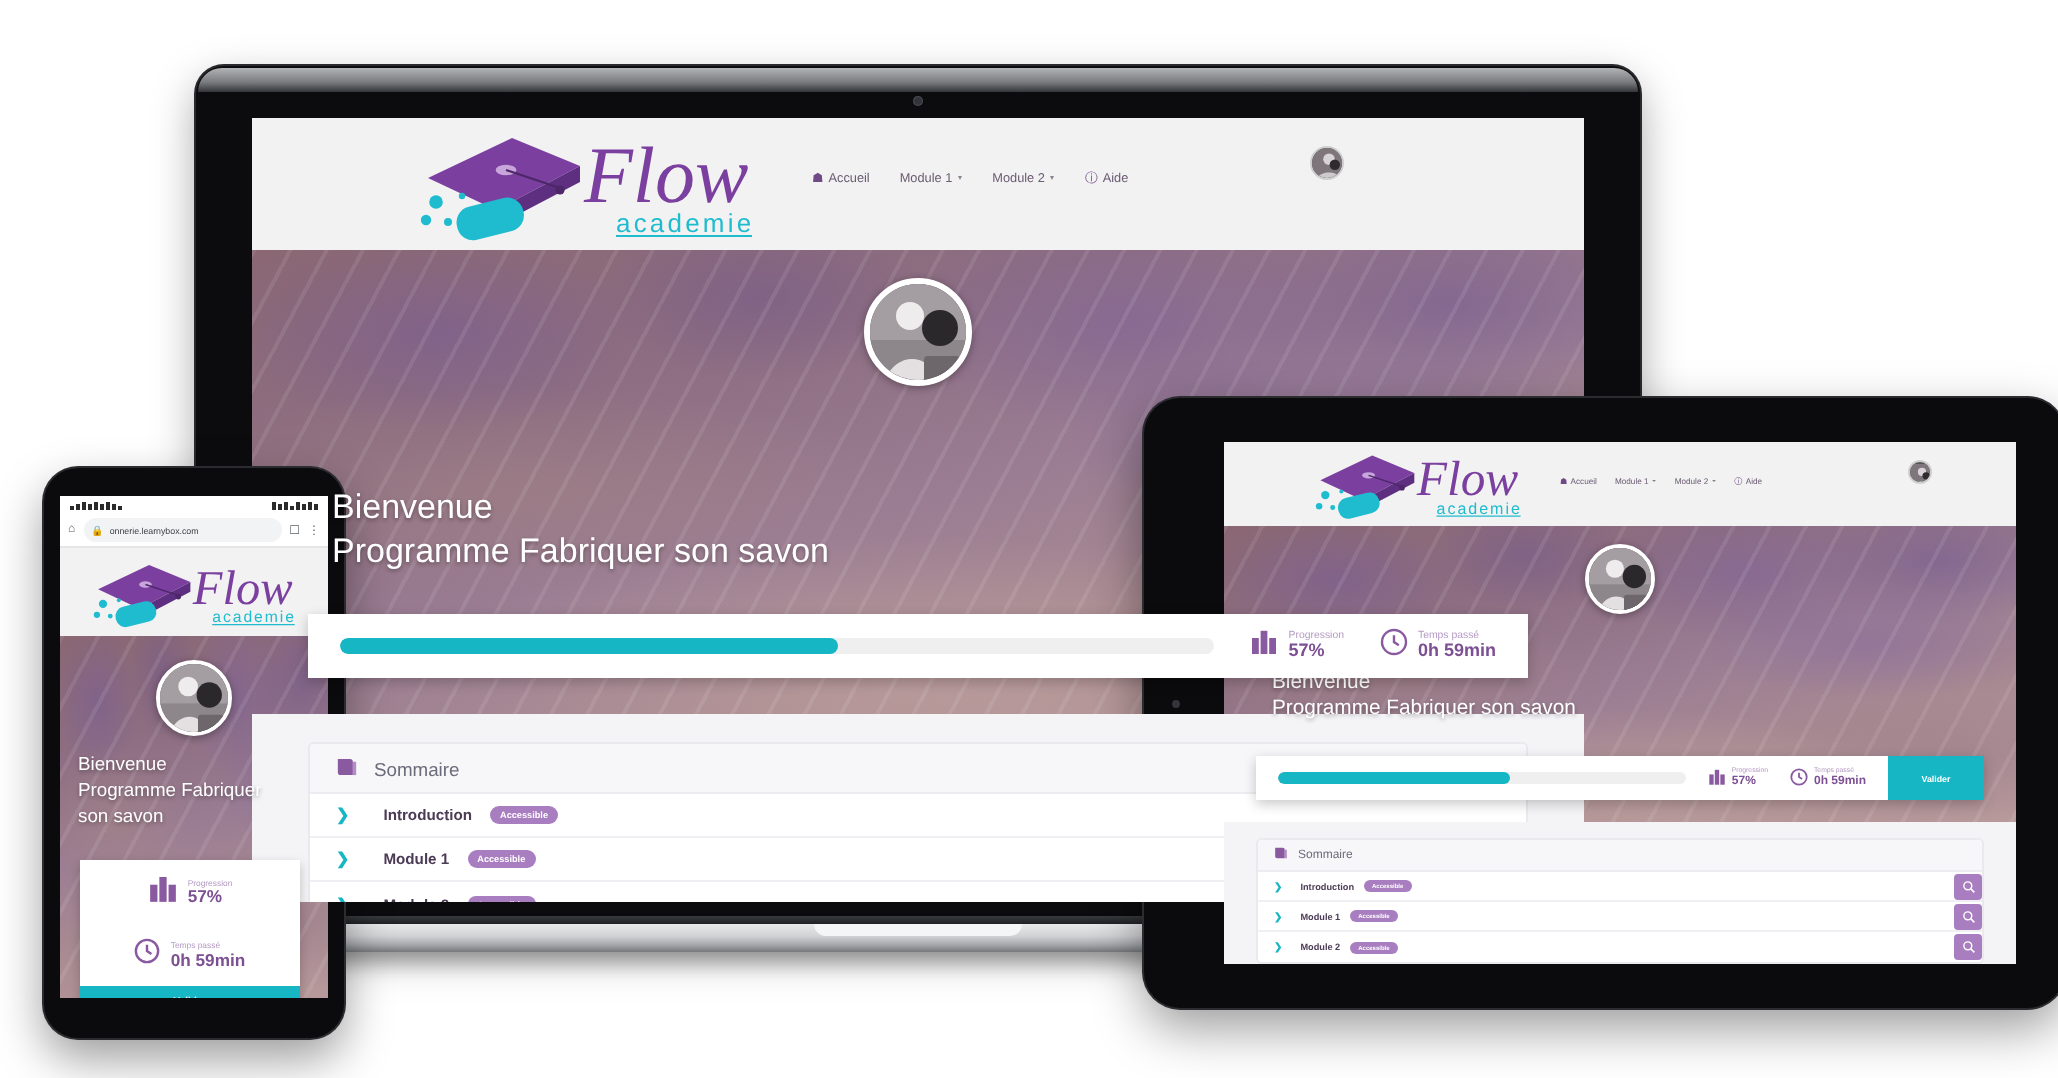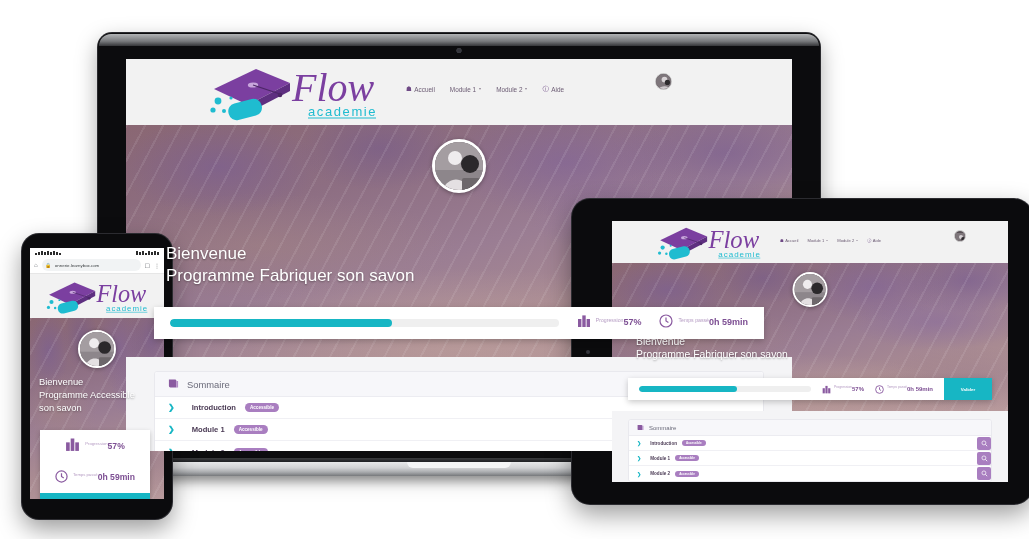--- a/index.html
+++ b/index.html
@@ -50,21 +50,21 @@
                 text-shadow:0 1px 2px rgba(0,0,0,.35); }
   .hero-title .l2 { display:block; }
 
   
   .progcard { position:absolute; z-index:4; background:#fff; display:flex;
               align-items:center; box-shadow:0 2px 6px rgba(0,0,0,.22); }
   .bar-wrap { flex:1 1 auto; background:#efefef; border-radius:999px; overflow:hidden; }
   .bar-fill { height:100%; background:#17b6c4; border-radius:999px; }
   .stat { display:flex; align-items:center; white-space:nowrap; }
   .stat .sic { color:#8a5aa0; flex:0 0 auto; }
-  .stat .sv { display:flex; flex-direction:row; line-height:1.05; }
+  .stat .sv { display:flex; flex-direction:column; line-height:1.05; }
   .stat .sv .k { color:#b49ac2; }
   .stat .sv .v { color:#7d4f93; font-weight:bold; }
   .validbtn { background:#17b6c4; color:#fff; font-weight:bold; text-align:center;
               display:flex; align-items:center; justify-content:center; }
 
   
   .sommaire { position:absolute; left:0; right:0; background:#fff; z-index:2; }
   .som-card { background:#fff; border:1px solid #e9e9ee; border-radius:3px; overflow:hidden; }
   .som-head { background:#f7f7fa; display:flex; align-items:center;
               border-bottom:1px solid #ececf1; color:#6b6b7a; }
@@ -510,21 +510,21 @@
                 <circle cx="20" cy="16" r="7" fill="#efecee"></circle>
                 <path d="M6 54 C9 32 33 32 36 54 Z" fill="#e4e0e2"></path>
                 <circle cx="35" cy="22" r="9" fill="#2b282b"></circle>
                 <path d="M25 54 C27 38 45 38 47 54 Z" fill="#3b383b"></path>
                 <rect x="27" y="36" width="18" height="13" rx="2" fill="#6d676b"></rect>
               </svg>
             </div>
 
             <div class="hero-title" style="left:9px;top:58px;font-size:9.4px;line-height:1.36;">
               <span>Bienvenue</span>
-              <span class="l2">Programme Accessible</span>
+              <span class="l2">Programme Fabriquer</span>
               <span class="l2">son savon</span>
             </div>
 
             <div style="position:absolute;left:10px;top:112px;width:110px;background:#fff;
                         box-shadow:0 2px 5px rgba(0,0,0,.22);z-index:4;">
               <div class="stat" style="gap:5px;justify-content:center;height:33px;">
                 <span class="sic">
                   <svg width="15" height="15" viewBox="0 0 14 14">
                     <rect x="1" y="5" width="3.4" height="8" fill="#8a5aa0"></rect>
                     <rect x="5.3" y="1.4" width="3.4" height="11.6" fill="#8a5aa0"></rect>

